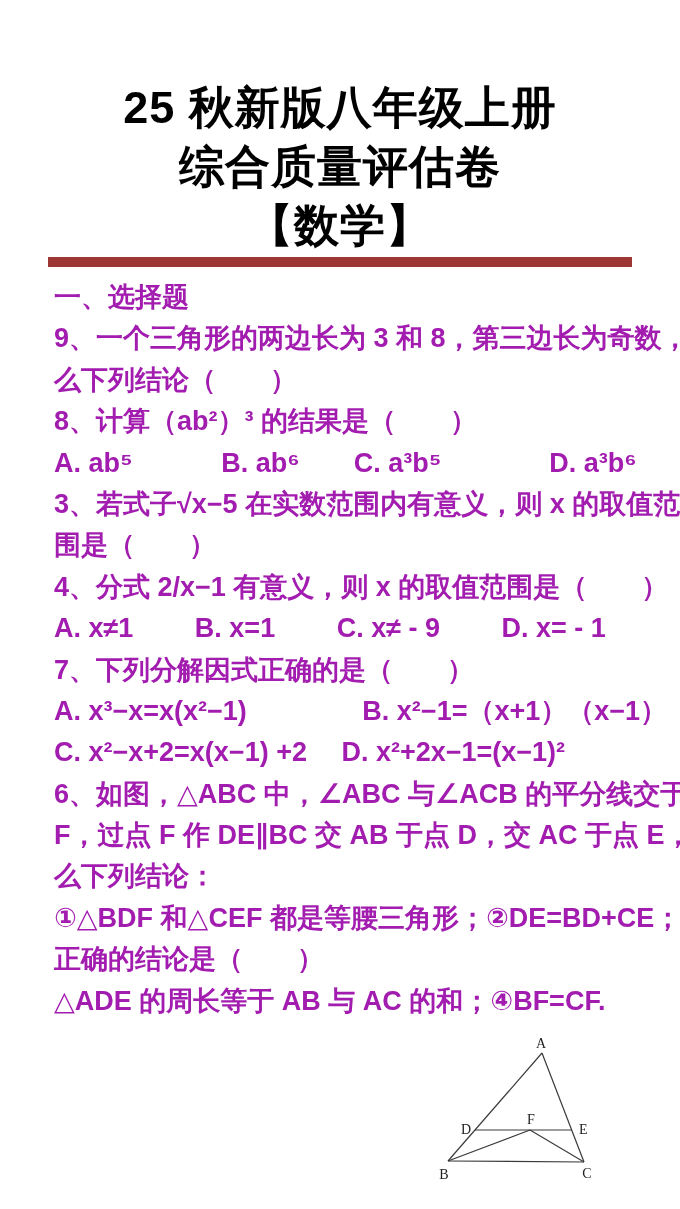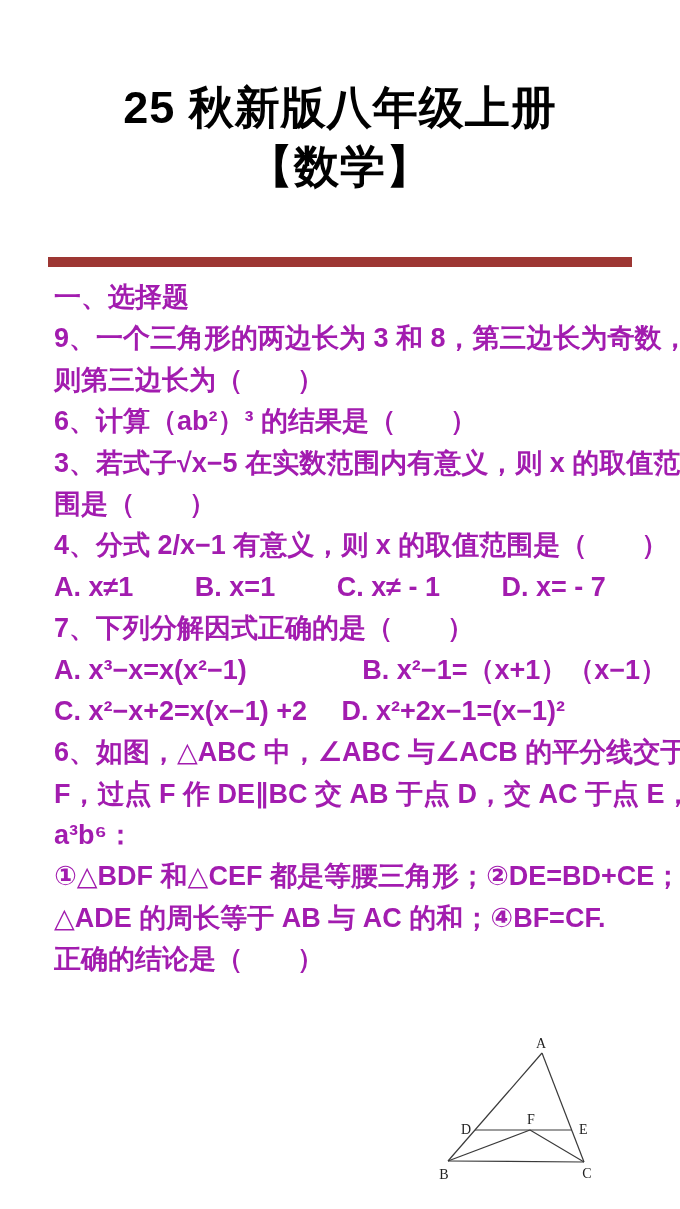--- a/index.html
+++ b/index.html
@@ -66,43 +66,45 @@
     font-weight: normal;
   }
 </style>
 </head>
 <body>
 
 <div id="page" style="background: rgb(255, 255, 255);">
 
   <div class="title-block">
     <div class="title-line">25 秋新版八年级上册</div>
+    <div class="title-line">综合质量评估卷</div>
     <div class="title-line">【数学】</div>
   </div>
 
   <div class="divider" id="divider" style="background: rgb(157, 55, 51);"></div>
 
   <div class="content" style="color: #a21caf;">
     <div class="t-line">一、选择题</div>
     <div class="t-line">9、一个三角形的两边长为 3 和 8，第三边长为奇数，</div>
-    <div class="t-line">则第三边长为（　　）</div>
-    <div class="t-line">6、计算（ab²）³ 的结果是（　　）</div>
+    <div class="t-line">么下列结论（　　）</div>
+    <div class="t-line">8、计算（ab²）³ 的结果是（　　）</div>
+    <div class="t-line">A. ab⁵　　　 B. ab⁶　　C. a³b⁵　　　　D. a³b⁶</div>
     <div class="t-line">3、若式子√x−5 在实数范围内有意义，则 x 的取值范</div>
     <div class="t-line">围是（　　）</div>
     <div class="t-line">4、分式 2/x−1 有意义，则 x 的取值范围是（　　）</div>
-    <div class="t-line">A. x≠1　　 B. x=1　　 C. x≠ - 1　　 D. x= - 7</div>
+    <div class="t-line">A. x≠1　　 B. x=1　　 C. x≠ - 9　　 D. x= - 1</div>
     <div class="t-line">7、下列分解因式正确的是（　　）</div>
     <div class="t-line">A. x³−x=x(x²−1)　　　　 B. x²−1=（x+1）（x−1）</div>
     <div class="t-line">C. x²−x+2=x(x−1) +2　 D. x²+2x−1=(x−1)²</div>
     <div class="t-line">6、如图，△ABC 中，∠ABC 与∠ACB 的平分线交于点</div>
     <div class="t-line">F，过点 F 作 DE∥BC 交 AB 于点 D，交 AC 于点 E，那</div>
-    <div class="t-line">a³b⁶：</div>
+    <div class="t-line">么下列结论：</div>
     <div class="t-line">①△BDF 和△CEF 都是等腰三角形；②DE=BD+CE；③</div>
+    <div class="t-line">正确的结论是（　　）</div>
     <div class="t-line">△ADE 的周长等于 AB 与 AC 的和；④BF=CF.</div>
-    <div class="t-line">正确的结论是（　　）</div>
   </div>
 
   <div class="diagram">
     <svg width="210" height="165" viewBox="0 0 210 165">
       <g stroke="#3a3a3a" stroke-width="1.2" fill="none">
         <line x1="119" y1="20" x2="25" y2="128"></line>
         <line x1="119" y1="20" x2="161" y2="129"></line>
         <line x1="25" y1="128" x2="161" y2="129"></line>
         <line x1="52" y1="97" x2="149" y2="97"></line>
         <line x1="25" y1="128" x2="107" y2="97"></line>

